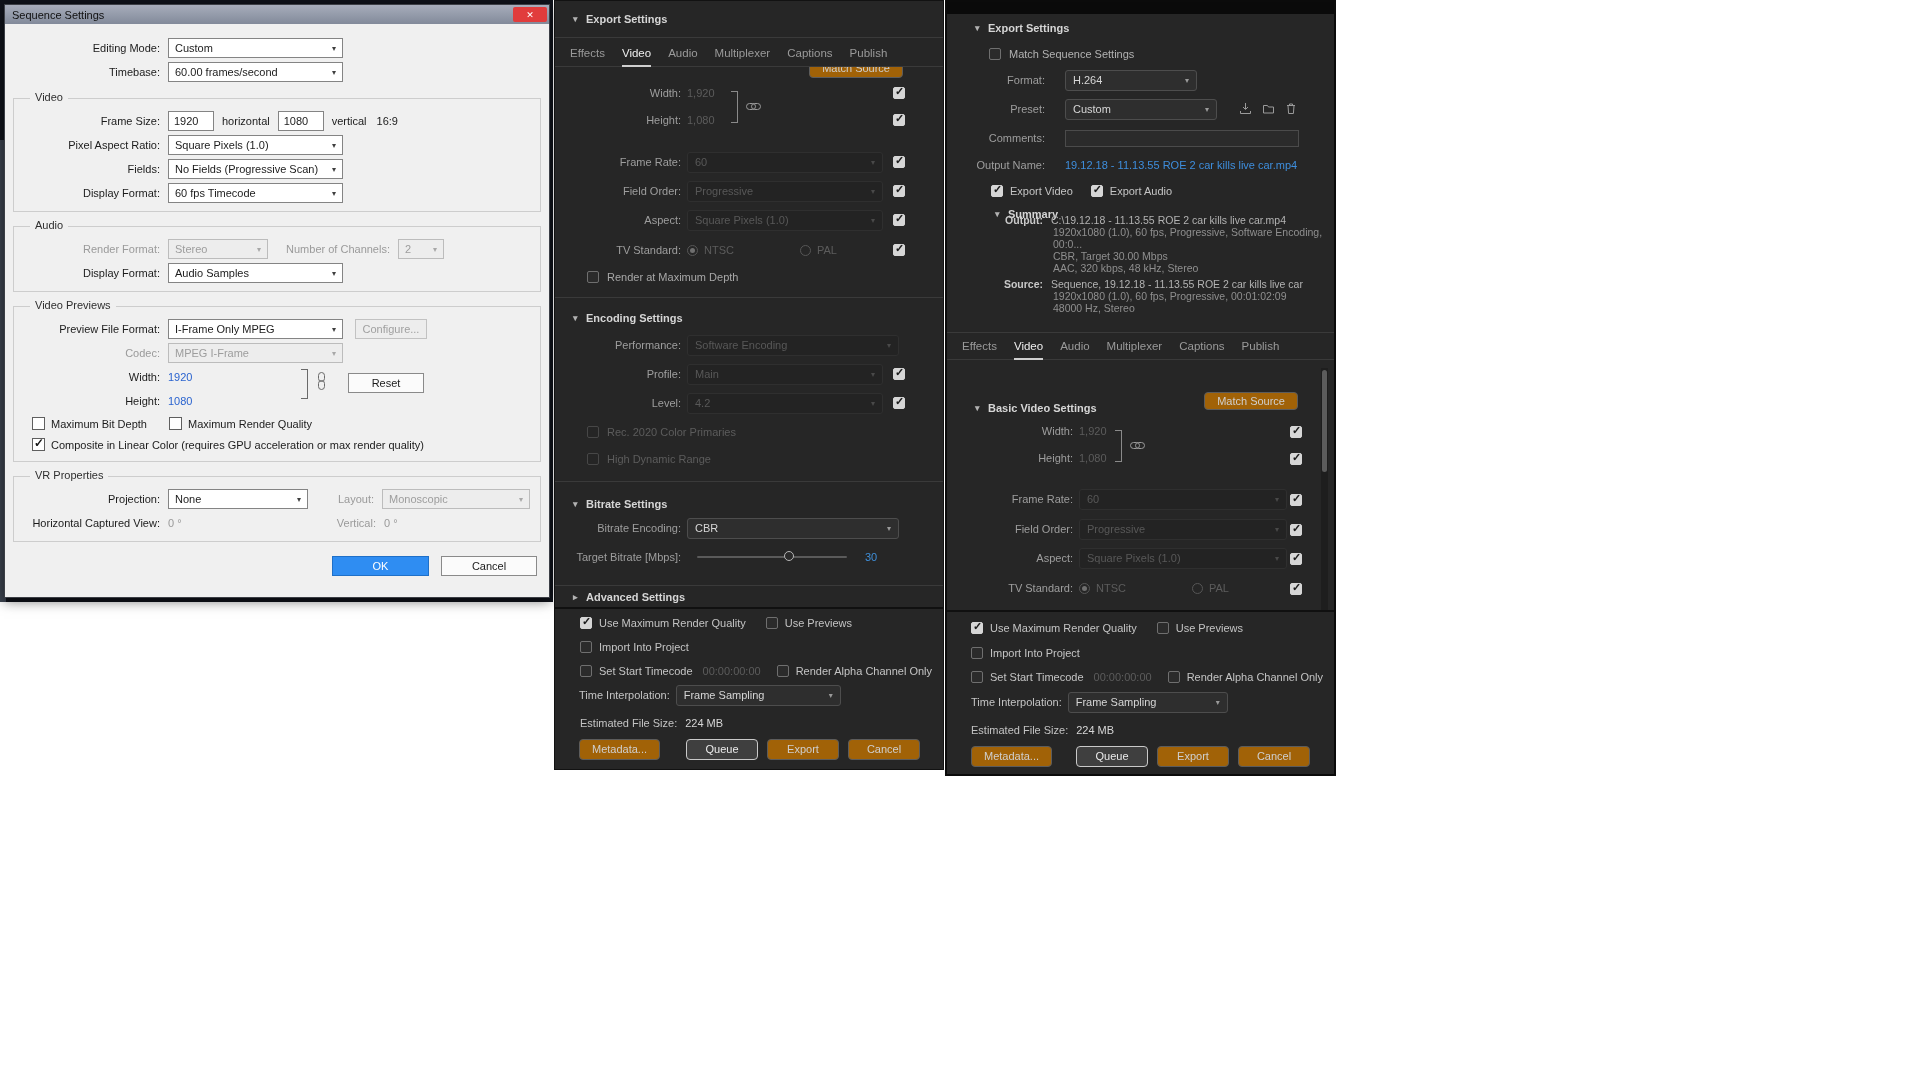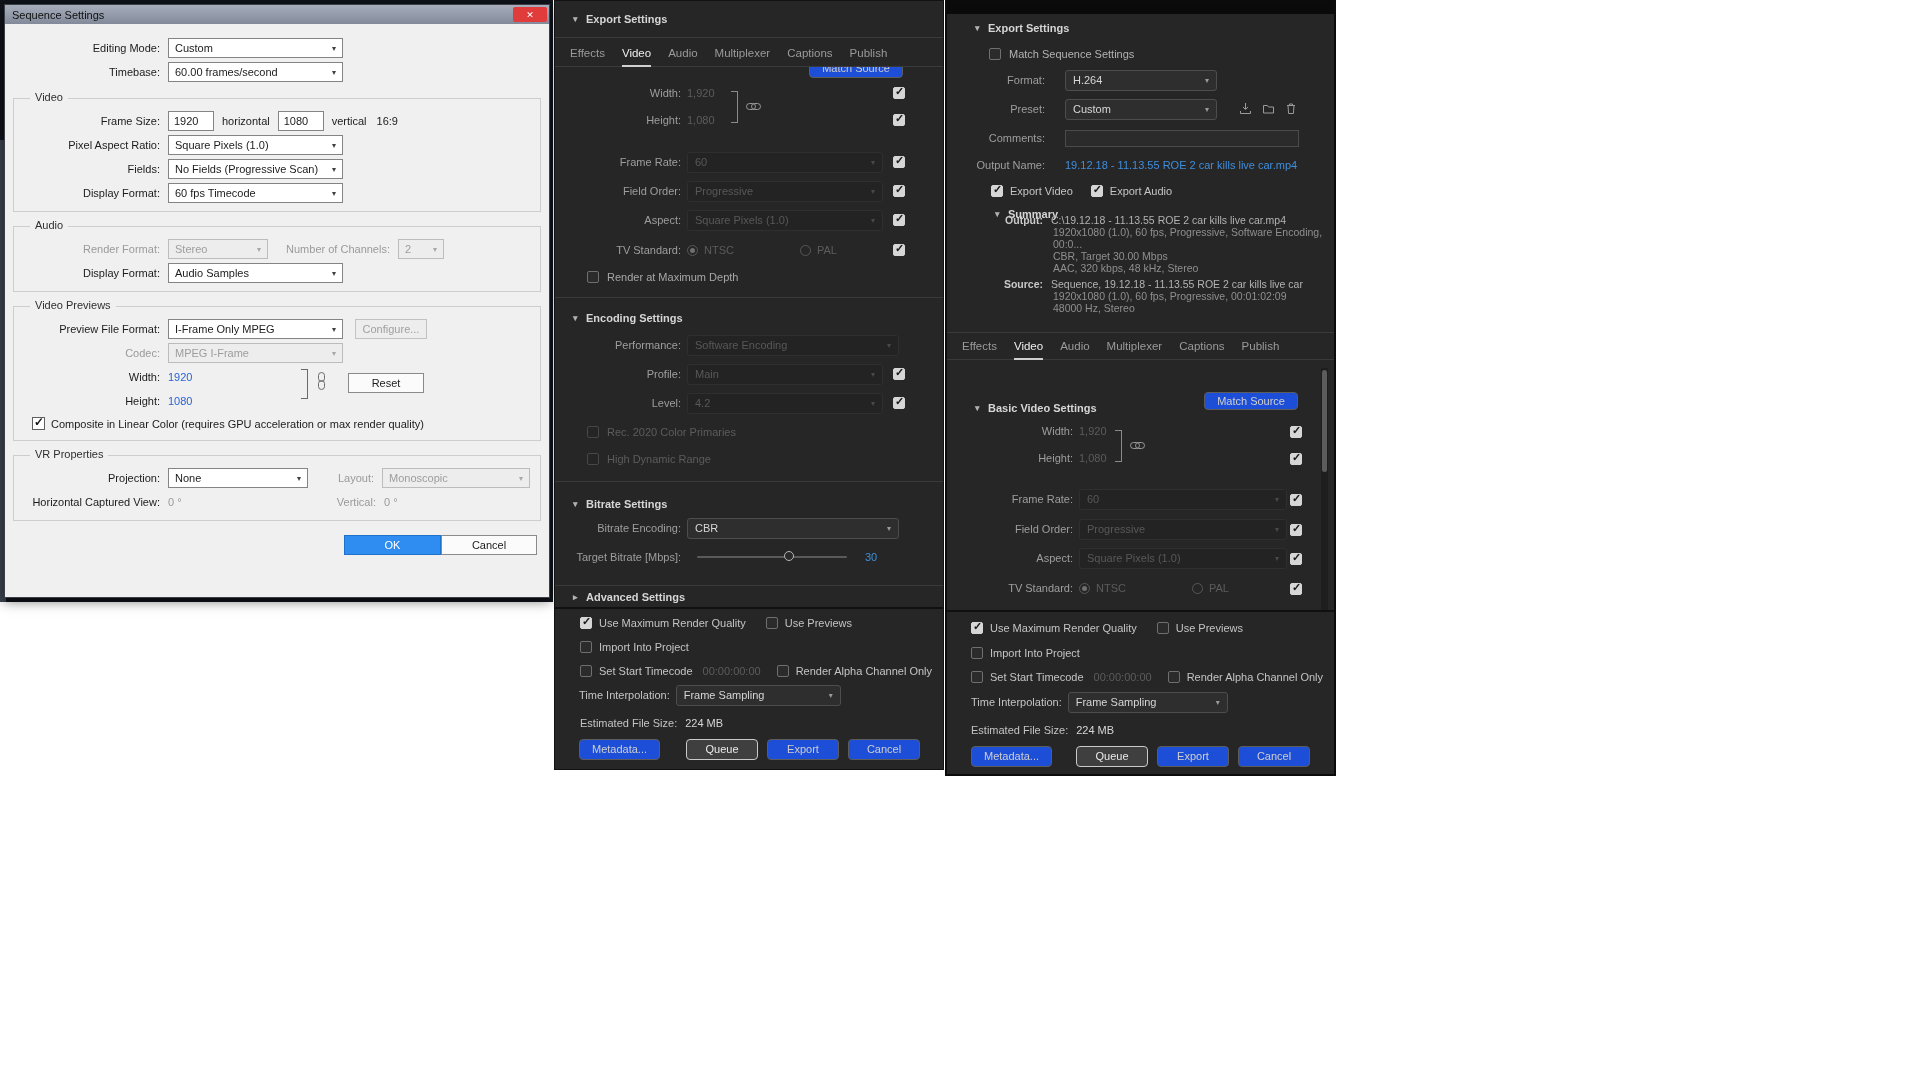--- a/index.html
+++ b/index.html
@@ -27,21 +27,21 @@
 .wsel.dis .cv{color:#a8a8a8}
 .winp{height:20px;border:1px solid #848484;background:#fff;display:flex;align-items:center;padding:0 5px;flex:none}
 .grp{position:relative;border:1px solid #cdcdcd;margin:14px 8px 0;padding:10px 0 6px}
 .grp-t{position:absolute;top:-8px;left:16px;background:#f0f0f0;padding:0 5px;color:#2e2e2e}
 .wck{width:13px;height:13px;border:1px solid #5f5f5f;background:#fff;flex:none;position:relative}
 .wck.on:after{content:"✓";position:absolute;left:1px;top:-3px;font-size:12px;font-weight:bold;color:#151515}
 .wbtn{height:20px;border:1px solid #8a8a8a;background:#fbfbfb;display:inline-flex;align-items:center;justify-content:center;padding:0 10px;color:#1b1b1b;flex:none}
 .wbtn.dis{background:#ededed;border-color:#c2c2c2;color:#a0a0a0}
 .wbtn.ok{background:#2f8df2;border-color:#1f70c8;color:#fff}
 .hot{color:#2a63cf}
-.wbtnrow{display:flex;justify-content:flex-end;gap:0;padding:14px 12px 0}
+.wbtnrow{display:flex;justify-content:flex-end;gap:12px;padding:14px 12px 0}
 .bracket{border:1px solid #8a8a8a;border-left:none;width:7px;position:absolute}
 .bracket.dk{border-color:#6a6a6a}
 
 
 .panel{position:absolute;background:#262626;color:#c4c4c4;font-size:11px;border:1px solid #121212}
 .row{position:absolute;left:0;right:0;height:24px;display:flex;align-items:center;padding-left:10px}
 .lbl{width:116px;flex:none;text-align:right;margin-right:6px;color:#9e9e9e;white-space:nowrap}
 .lbl2{width:88px;flex:none;text-align:right;margin-right:20px;color:#9e9e9e;white-space:nowrap}
 .dimv{color:#5c5c5c}
 .brt{color:#d6d6d6}
@@ -60,21 +60,21 @@
 .dd.dis{background:#232323;border-color:#2f2f2f;color:#585858}
 .dd.dis .cv{color:#494949}
 .ck{width:12px;height:12px;flex:none;border:1px solid #6f6f6f;background:#2b2b2b;border-radius:2px;position:relative}
 .ck.on{background:#d6d6d6;border-color:#d6d6d6}
 .ck.on:after{content:"✓";position:absolute;left:1px;top:-3px;font-size:11px;font-weight:bold;color:#1a1a1a}
 .ck.dm{border-color:#474747;background:#252525}
 .rck{position:absolute;right:38px;top:6px}
 .rck2{position:absolute;right:32px;top:7px}
 .rd{width:11px;height:11px;border:1px solid #565656;border-radius:50%;flex:none;position:relative}
 .rd.on:after{content:"";position:absolute;left:2px;top:2px;width:5px;height:5px;background:#6f6f6f;border-radius:50%}
-.dbtn{height:21px;border:1px solid #5c5c5c;border-radius:4px;background:#1d4ed8;color:#cfcfcf;display:inline-flex;align-items:center;justify-content:center;padding:0 12px;font-size:11px;flex:none}
+.dbtn{height:21px;border:1px solid #5c5c5c;border-radius:4px;background:#a16207;color:#cfcfcf;display:inline-flex;align-items:center;justify-content:center;padding:0 12px;font-size:11px;flex:none}
 .dbtn.pri{border-color:#c9c9c9;background:#3f3f3f;color:#ebebeb}
 .sl{position:relative;height:2px;background:#5a5a5a;border-radius:1px;flex:none}
 .knob{position:absolute;top:-5px;width:10px;height:10px;border:1px solid #b6b6b6;background:#2a2a2a;border-radius:50%}
 .blue{color:#3f8fd9}
 .link{color:#3e8edd}
 .inpD{height:17px;background:#2b2b2b;border:1px solid #4b4b4b;flex:none}
 .sum{position:absolute;left:0;right:0;font-size:10.5px;line-height:12px;color:#8f8f8f}
 .sumlbl{display:inline-block;width:96px;text-align:right;margin-right:8px;color:#c9c9c9;font-weight:bold}
 .sline1{color:#b3b3b3}
 .scont{padding-left:106px}
@@ -199,20 +199,26 @@
       </div>
       <div class="bracket dk" style="left:287px;top:62px;height:30px"></div>
       <span style="position:absolute;left:302px;top:64px">
         <svg width="11" height="20" viewBox="0 0 11 20">
             <rect x="2.5" y="1.5" width="6" height="9" rx="3" fill="none" stroke="#6a6a6a"></rect>
             <rect x="2.5" y="9.5" width="6" height="9" rx="3" fill="none" stroke="#6a6a6a"></rect>
           </svg>
       </span>
       <span class="wbtn" style="position:absolute;left:334px;top:66px;width:76px">Reset</span>
       <div class="wrow" style="height:21px;padding-left:18px">
+        <span class="wck"></span>
+        <span style="margin-left:6px">Maximum Bit Depth</span>
+        <span class="wck" style="margin-left:22px"></span>
+        <span style="margin-left:6px">Maximum Render Quality</span>
+      </div>
+      <div class="wrow" style="height:21px;padding-left:18px">
         <span class="wck on"></span>
         <span style="margin-left:6px">Composite in Linear Color (requires GPU acceleration or max render quality)</span>
       </div>
     </div>
 
     <div class="grp">
       <span class="grp-t">VR Properties</span>
       <div class="wrow">
         <span class="wlbl">Projection:</span>
         <div class="wsel" style="width:140px">
@@ -423,21 +429,21 @@
     <span>Export Settings</span>
   </div>
 
   <div class="row" style="top:40px;padding-left:42px">
     <span class="ck"></span>
     <span style="margin-left:8px;color:#b2b2b2">Match Sequence Settings</span>
   </div>
 
   <div class="row" style="top:66px">
     <span class="lbl2">Format:</span>
-    <div class="dd" style="width:152px">
+    <div class="dd" style="width:132px">
       <span>H.264</span>
       <span class="cv"></span>
     </div>
   </div>
 
   <div class="row" style="top:95px">
     <span class="lbl2">Preset:</span>
     <div class="dd" style="width:152px">
       <span>Custom</span>
       <span class="cv"></span>

